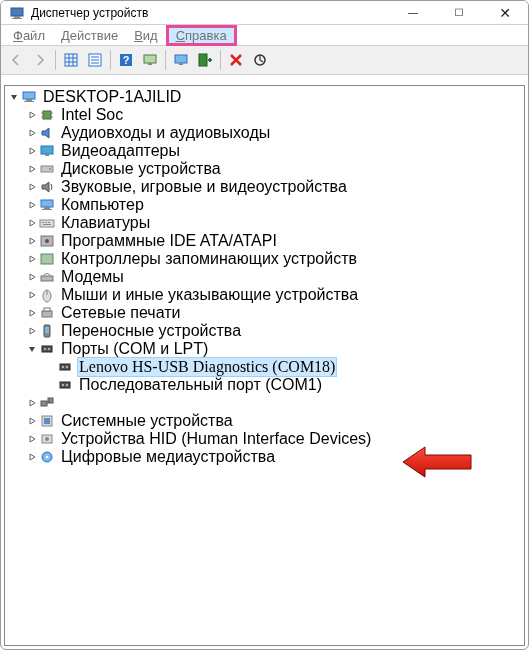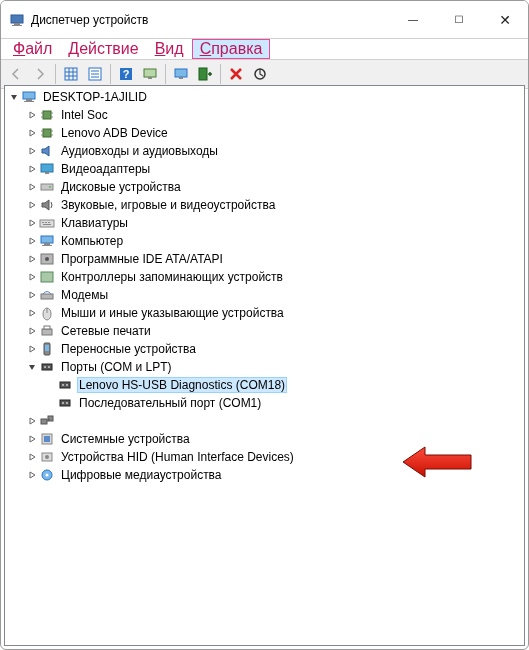--- a/index.html
+++ b/index.html
@@ -8,21 +8,21 @@
       font-size: 12px;
       background: #fff;
       width: 529px;
       height: 650px;
       overflow: hidden;
       position: relative;
       border: 1px solid #999;
       border-radius: 6px;
     }
     .titlebar {
-      height: 38px;
+      height: 24px;
       background: #fff;
       border-bottom: 1px solid #d0d0d0;
       display: flex;
       align-items: center;
       padding: 0 0 0 8px;
     }
     .titlebar-icon {
       width: 16px; height: 16px;
       margin-right: 6px;
       display: inline-flex; align-items: center; justify-content: center;
@@ -40,24 +40,24 @@
     .menubar {
       height: 21px;
       background: #fff;
       display: flex;
       align-items: center;
       padding: 0 4px;
       border-bottom: 1px solid #d0d0d0;
     }
     .menu-item {
       padding: 2px 8px;
-      font-size: 16px;
-      color: #be185d;
-    }
-    .menu-item.highlighted { background: #cce8ff; border: 1px solid #ec4899; padding: 0 7px; }
+      font-size: 13px;
+      color: #737373;
+    }
+    .menu-item.highlighted { background: #cce8ff; border: 3px solid #ec4899; padding: 0 7px; }
     .menu-item u { text-decoration: underline; }
     .toolbar {
       height: 29px;
       background: #f0f0f0;
       border-bottom: 1px solid #d0d0d0;
       display: flex;
       align-items: center;
       padding: 0 4px;
       gap: 2px;
     }
@@ -94,22 +94,22 @@
       font-size: 9px; color: #555;
       flex-shrink: 0;
     }
     .tree-toggle.blank { visibility: hidden; }
     .tree-icon {
       width: 16px; height: 16px;
       margin-right: 4px;
       flex-shrink: 0;
       display: inline-flex; align-items: center; justify-content: center;
     }
-    .tree-label { font-size: 12px; padding: 0 2px; }
-    .tree-label.selected { background: #cce8ff; border: 1px solid #99d1ff; padding: 0 1px; }
+    .tree-label { font-size: 16px; padding: 0 2px; }
+    .tree-label.selected { background: #cce8ff; border: 1px solid #99d1ff; padding: 0 1px; font-family: Liberation Serif, serif; }
     .arrow-callout {
       position: absolute;
       right: 55px;
       top: 444px;
     }
     svg { display: block; }
   </style>
 </head>
 <body>
 
@@ -242,38 +242,20 @@
     </div>
     <div class="tree-node">
       <span class="tree-spacer" style="width: 18px;"></span>
       <span class="tree-toggle">
         <svg width="10" height="10" viewBox="0 0 10 10">
           <path d="M3 2 L8 5 L3 8 Z" fill="none" stroke="#666"></path>
         </svg>
       </span>
       <span class="tree-icon">
         <svg width="16" height="16" viewBox="0 0 16 16">
-          <rect x="4" y="4" width="8" height="8" fill="#6a9a5a" stroke="#3a6a2a"></rect>
-          <line x1="4" y1="6" x2="2" y2="6" stroke="#888"></line>
-          <line x1="4" y1="10" x2="2" y2="10" stroke="#888"></line>
-          <line x1="12" y1="6" x2="14" y2="6" stroke="#888"></line>
-          <line x1="12" y1="10" x2="14" y2="10" stroke="#888"></line>
-        </svg>
-      </span>
-      <span class="tree-label">Lenovo ADB Device</span>
-    </div>
-    <div class="tree-node">
-      <span class="tree-spacer" style="width: 18px;"></span>
-      <span class="tree-toggle">
-        <svg width="10" height="10" viewBox="0 0 10 10">
-          <path d="M3 2 L8 5 L3 8 Z" fill="none" stroke="#666"></path>
-        </svg>
-      </span>
-      <span class="tree-icon">
-        <svg width="16" height="16" viewBox="0 0 16 16">
           <path d="M3 6 L6 6 L10 3 L10 13 L6 10 L3 10 Z" fill="#5a8ac8" stroke="#2a5a98"></path>
         </svg>
       </span>
       <span class="tree-label">Аудиовходы и аудиовыходы</span>
     </div>
     <div class="tree-node">
       <span class="tree-spacer" style="width: 18px;"></span>
       <span class="tree-toggle">
         <svg width="10" height="10" viewBox="0 0 10 10">
           <path d="M3 2 L8 5 L3 8 Z" fill="none" stroke="#666"></path>
@@ -309,54 +291,54 @@
           <path d="M3 2 L8 5 L3 8 Z" fill="none" stroke="#666"></path>
         </svg>
       </span>
       <span class="tree-icon">
         <svg width="16" height="16" viewBox="0 0 16 16">
           <path d="M3 6 L6 6 L10 3 L10 13 L6 10 L3 10 Z" fill="#888" stroke="#555"></path>
           <path d="M12 5 Q14 8 12 11" stroke="#555" fill="none"></path>
         </svg>
       </span>
       <span class="tree-label">Звуковые, игровые и видеоустройства</span>
+    </div>
+    <div class="tree-node">
+      <span class="tree-spacer" style="width: 18px;"></span>
+      <span class="tree-toggle">
+        <svg width="10" height="10" viewBox="0 0 10 10">
+          <path d="M3 2 L8 5 L3 8 Z" fill="none" stroke="#666"></path>
+        </svg>
+      </span>
+      <span class="tree-icon">
+        <svg width="16" height="16" viewBox="0 0 16 16">
+          <rect x="2" y="3" width="12" height="7" fill="#7ab8e8" stroke="#2a72c8"></rect>
+          <rect x="5" y="10" width="6" height="2" fill="#888"></rect>
+          <rect x="3" y="12" width="10" height="1" fill="#888"></rect>
+        </svg>
+      </span>
+      <span class="tree-label">Компьютер</span>
     </div>
     <div class="tree-node">
       <span class="tree-spacer" style="width: 18px;"></span>
       <span class="tree-toggle">
         <svg width="10" height="10" viewBox="0 0 10 10">
           <path d="M3 2 L8 5 L3 8 Z" fill="none" stroke="#666"></path>
         </svg>
       </span>
       <span class="tree-icon">
         <svg width="16" height="16" viewBox="0 0 16 16">
           <rect x="1" y="5" width="14" height="7" fill="#ddd" stroke="#888"></rect>
           <rect x="3" y="7" width="2" height="1" fill="#888"></rect>
           <rect x="6" y="7" width="2" height="1" fill="#888"></rect>
           <rect x="9" y="7" width="2" height="1" fill="#888"></rect>
           <rect x="4" y="9" width="8" height="1" fill="#888"></rect>
         </svg>
       </span>
       <span class="tree-label">Клавиатуры</span>
-    </div>
-    <div class="tree-node">
-      <span class="tree-spacer" style="width: 18px;"></span>
-      <span class="tree-toggle">
-        <svg width="10" height="10" viewBox="0 0 10 10">
-          <path d="M3 2 L8 5 L3 8 Z" fill="none" stroke="#666"></path>
-        </svg>
-      </span>
-      <span class="tree-icon">
-        <svg width="16" height="16" viewBox="0 0 16 16">
-          <rect x="2" y="3" width="12" height="7" fill="#7ab8e8" stroke="#2a72c8"></rect>
-          <rect x="5" y="10" width="6" height="2" fill="#888"></rect>
-          <rect x="3" y="12" width="10" height="1" fill="#888"></rect>
-        </svg>
-      </span>
-      <span class="tree-label">Компьютер</span>
     </div>
     <div class="tree-node">
       <span class="tree-spacer" style="width: 18px;"></span>
       <span class="tree-toggle">
         <svg width="10" height="10" viewBox="0 0 10 10">
           <path d="M3 2 L8 5 L3 8 Z" fill="none" stroke="#666"></path>
         </svg>
       </span>
       <span class="tree-icon">
         <svg width="16" height="16" viewBox="0 0 16 16">

